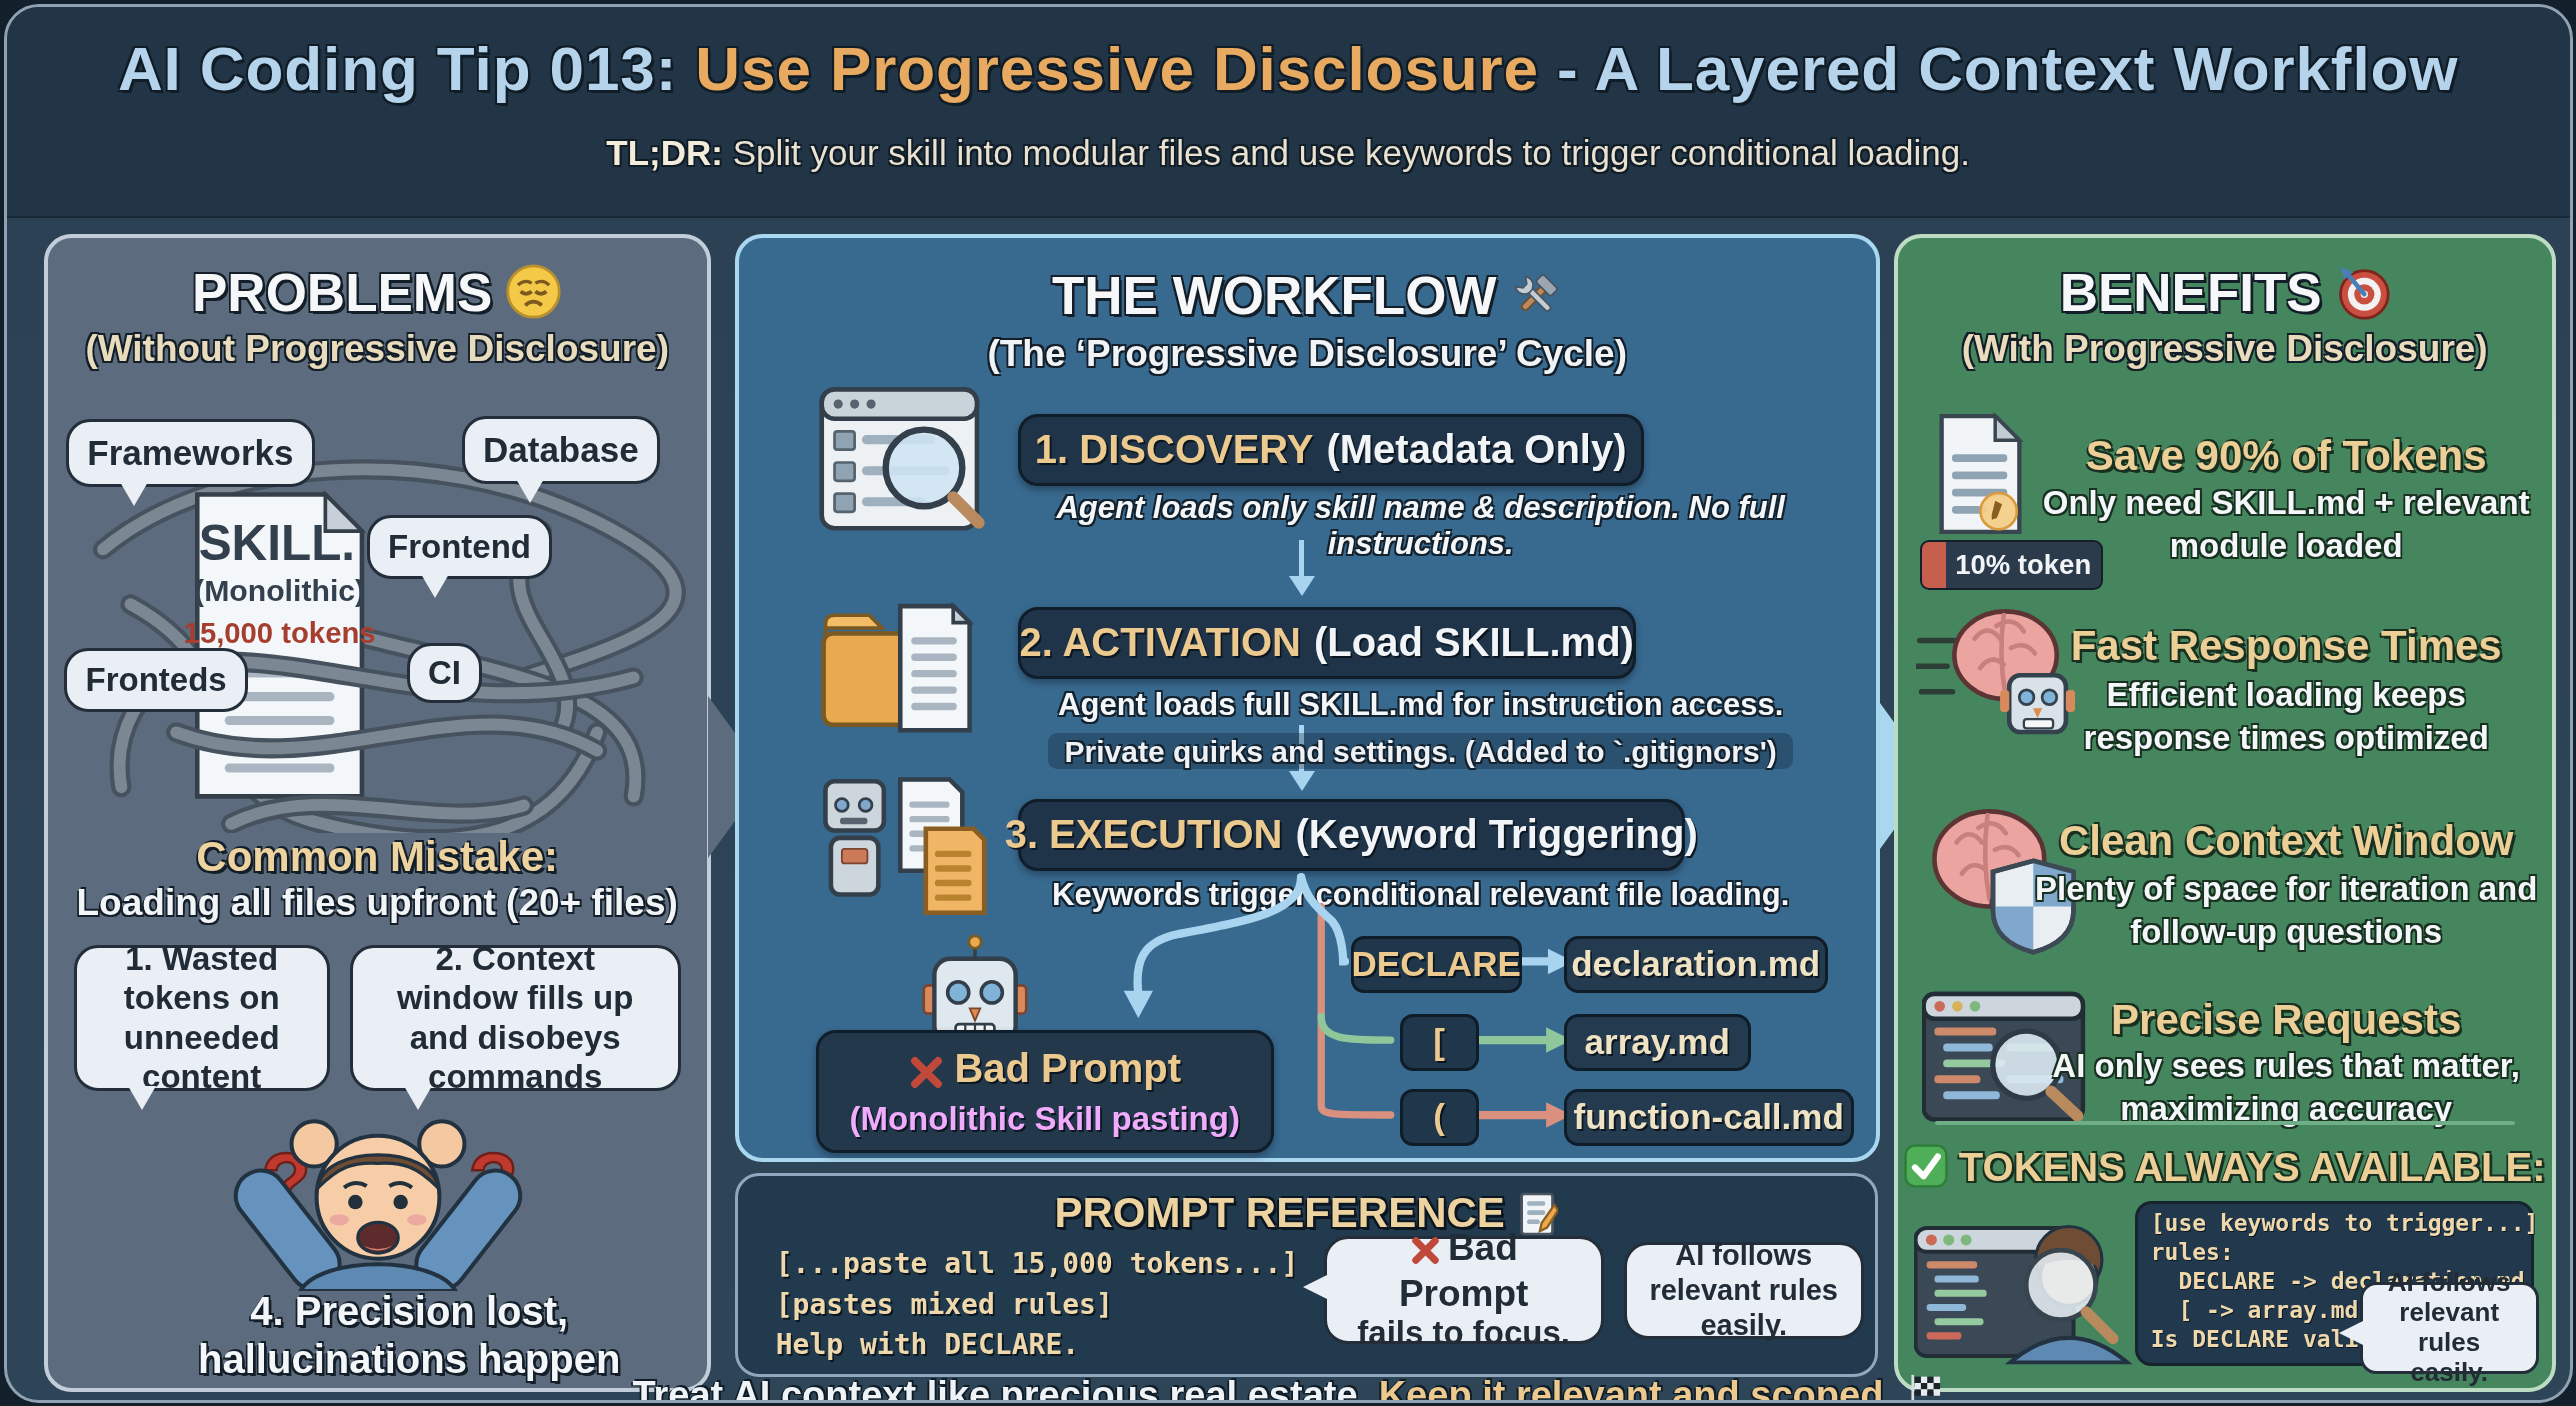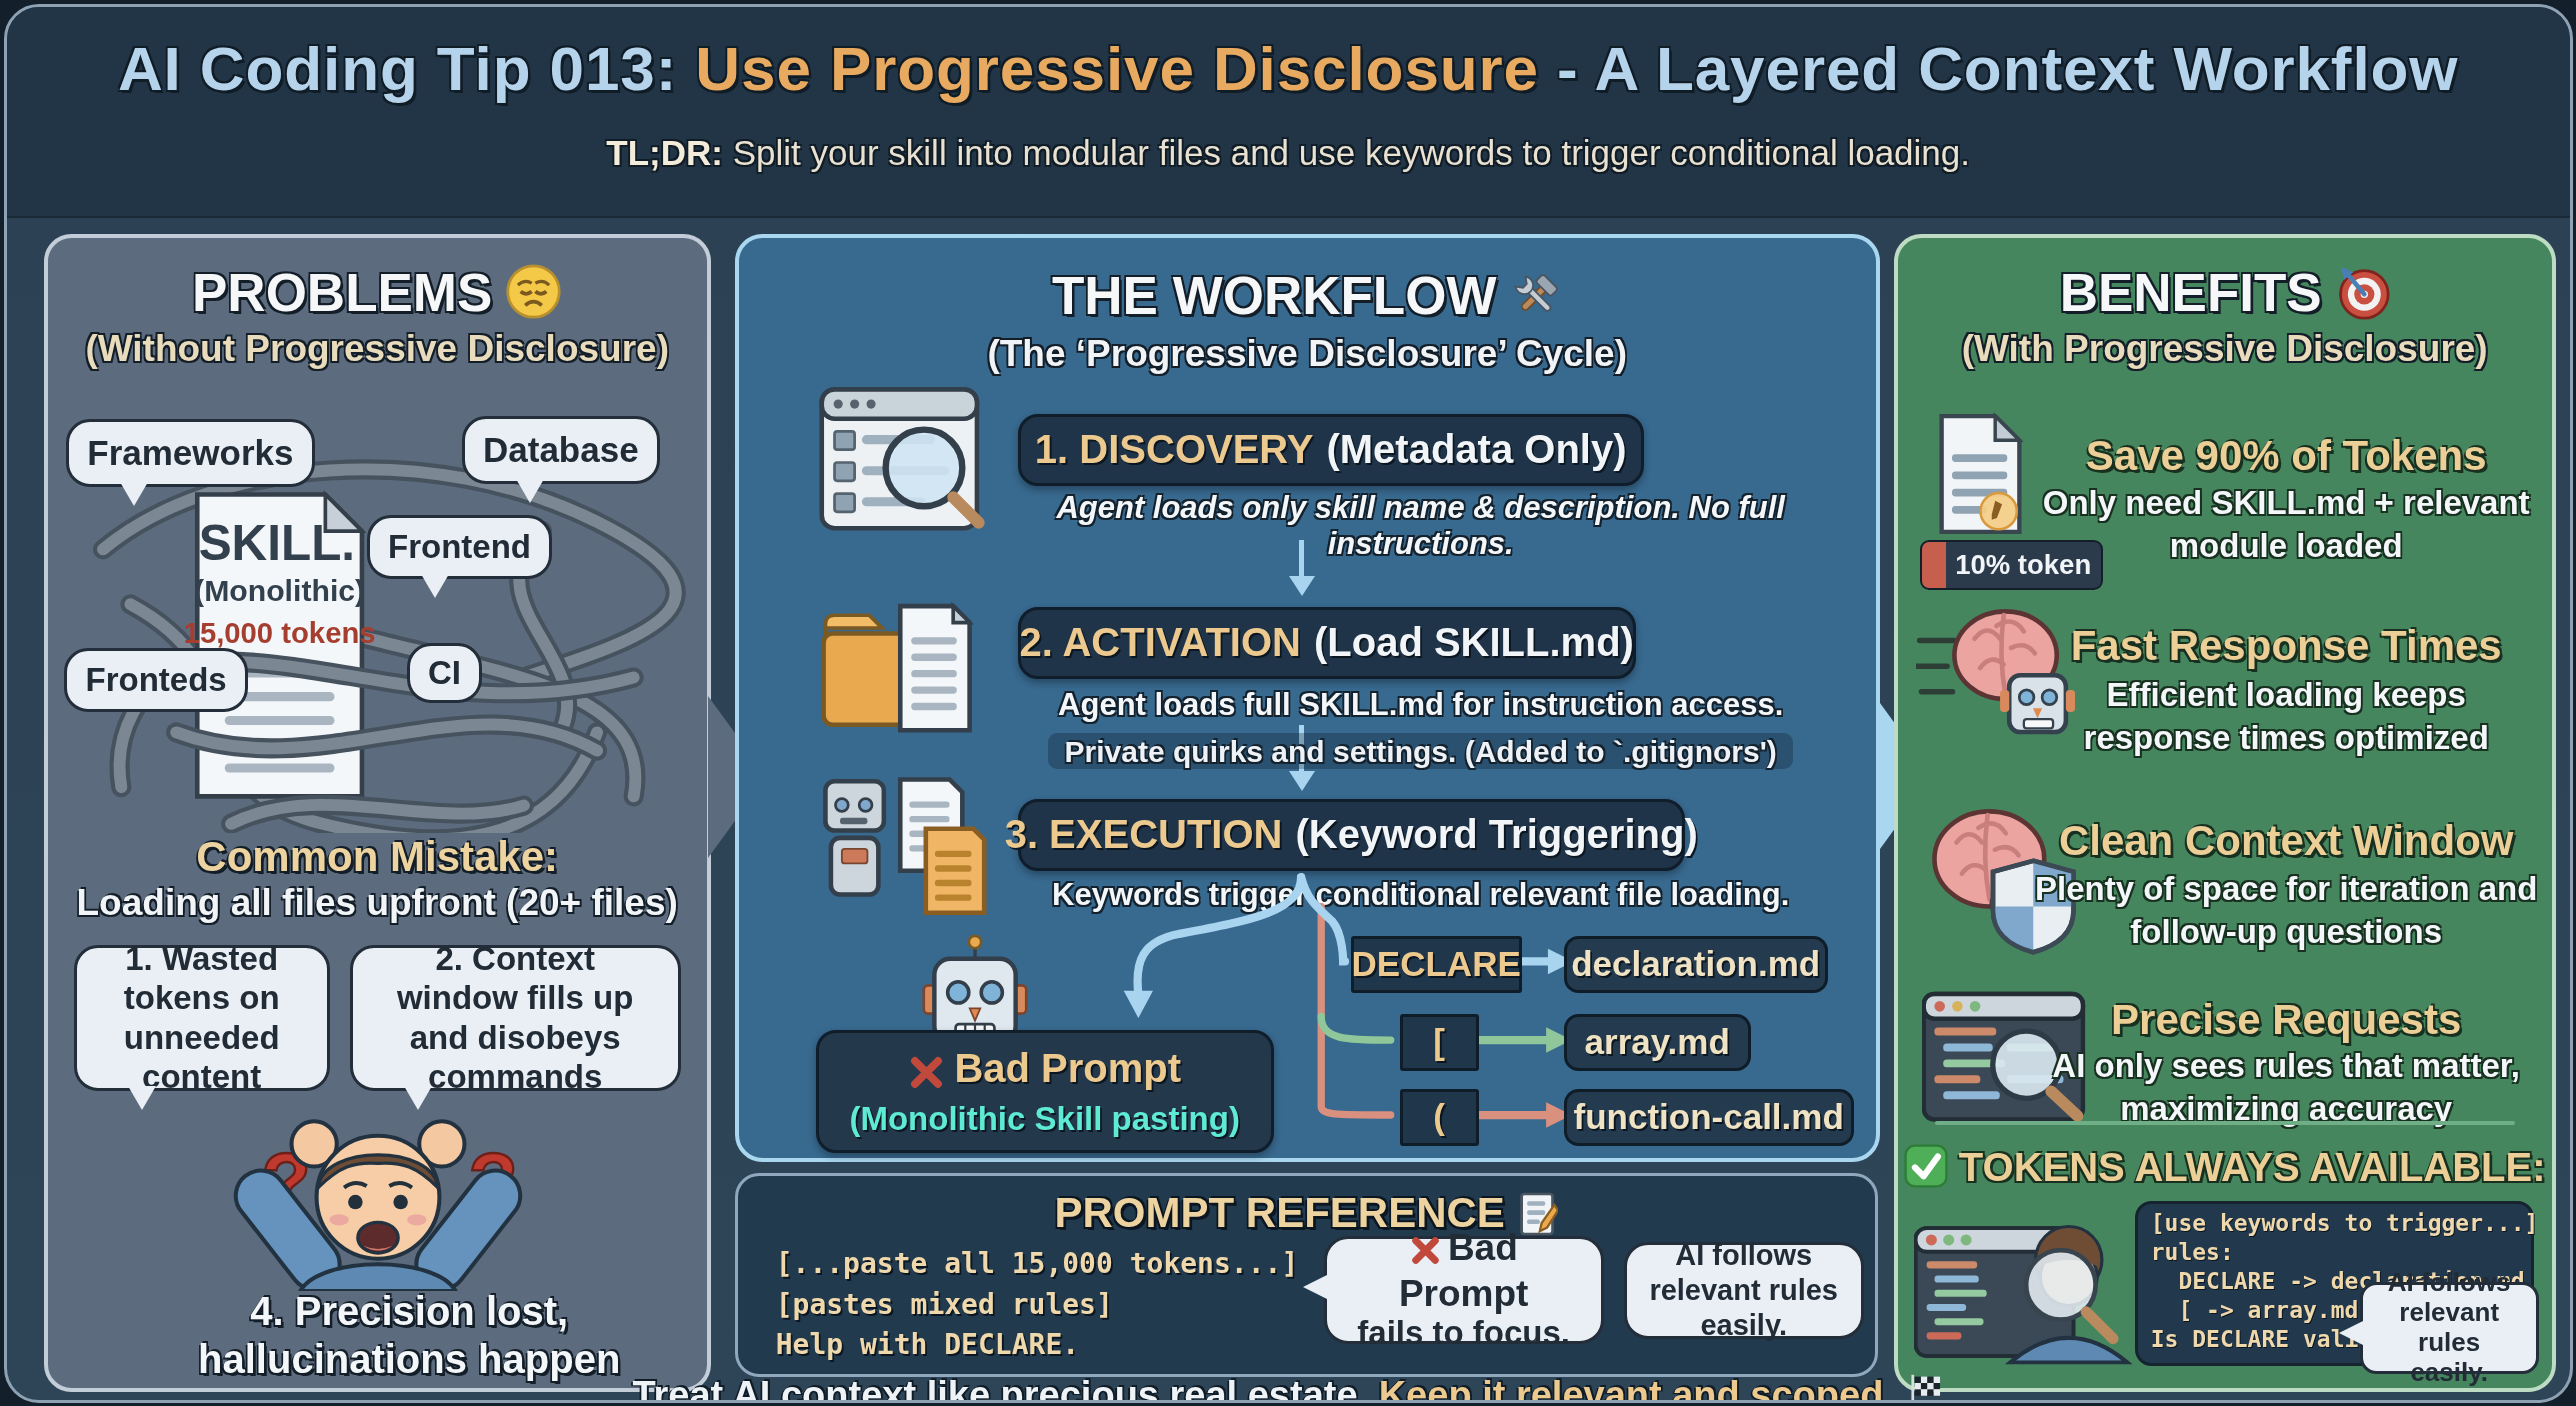--- a/index.html
+++ b/index.html
@@ -58,28 +58,28 @@
   .pill-white{color:#f2f5f8;font-weight:bold;text-shadow:1.8px 1.8px 0 #0c1620;text-align:right;}
   .step-desc{position:absolute;left:229px;width:906px;text-align:center;font-size:31px;font-weight:bold;color:#f4f7fa;
     text-shadow:1.8px 1.8px 0 #14222e,-1.8px 1.8px 0 #14222e,1.8px -1.8px 0 #14222e,-1.8px -1.8px 0 #14222e;}
   .step-note{position:absolute;left:229px;width:906px;text-align:center;font-size:30px;font-weight:bold;color:#eef2f6;
     text-shadow:1.8px 1.8px 0 #14222e,-1.8px 1.8px 0 #14222e,1.8px -1.8px 0 #14222e;z-index:3;}
   .step-note span{background:rgba(10,22,32,.28);border-radius:9.2px;padding:1.8px 16.5px;}
   .flow-arrow{position:absolute;width:5.5px;background:#a8d4f0;z-index:1;}
   .flow-arrow::after{content:'';position:absolute;bottom:-18.3px;left:-10px;width:0;height:0;
     border-left:13px solid transparent;border-right:13px solid transparent;border-top:20px solid #a8d4f0;}
   .step-icon{position:absolute;}
-  .kw-pill{position:absolute;background:#20364a;border:3.7px solid #0f1d29;border-radius:3px;color:#ecc98f;
+  .kw-pill{position:absolute;background:#20364a;border:3.7px solid #0f1d29;border-radius:13px;color:#ecc98f;
     font-weight:bold;font-size:35px;display:flex;align-items:center;justify-content:center;text-shadow:1.8px 1.8px 0 #0c1620;}
   .file-pill{position:absolute;background:#243a4e;border:3.7px solid #0f1d29;border-radius:14.6px;color:#f0e3c4;
     font-weight:bold;font-size:35px;display:flex;align-items:center;justify-content:center;text-shadow:1.8px 1.8px 0 #0c1620;}
   #bad-prompt-box{position:absolute;left:77px;top:792px;width:452px;height:117px;background:#23384b;
     border:3.7px solid #101e2b;border-radius:20px;text-align:center;box-shadow:0 3.7px 7.3px rgba(0,0,0,.3);}
   #bad-prompt-box .l1{margin-top:13px;font-size:40px;font-weight:bold;color:#ecc98f;text-shadow:1.8px 1.8px 0 #0c1620;}
-  #bad-prompt-box .l2{font-size:33px;font-weight:bold;color:#5eead4;text-shadow:1.8px 1.8px 0 #0c1620;}
+  #bad-prompt-box .l2{font-size:33px;font-weight:bold;color:#f0abfc;text-shadow:1.8px 1.8px 0 #0c1620;}
 
   
   .pr-title{position:absolute;top:13px;width:100%;text-align:center;font-size:42px;font-weight:bold;color:#ecd3a0;
     text-shadow:2.7px 2.7px 0 #0c1620,-1.8px 1.8px 0 #0c1620,1.8px -1.8px 0 #0c1620;}
   .code-line{position:absolute;left:38px;font-family:"DejaVu Sans Mono",monospace;font-size:28px;font-weight:bold;
     color:#efd9ac;white-space:pre;text-shadow:1.8px 1.8px 0 #0c1620;}
   .pr-bubble{font-size:33px;}
   .pr-bubble .b1{font-size:37px;}
 
   

